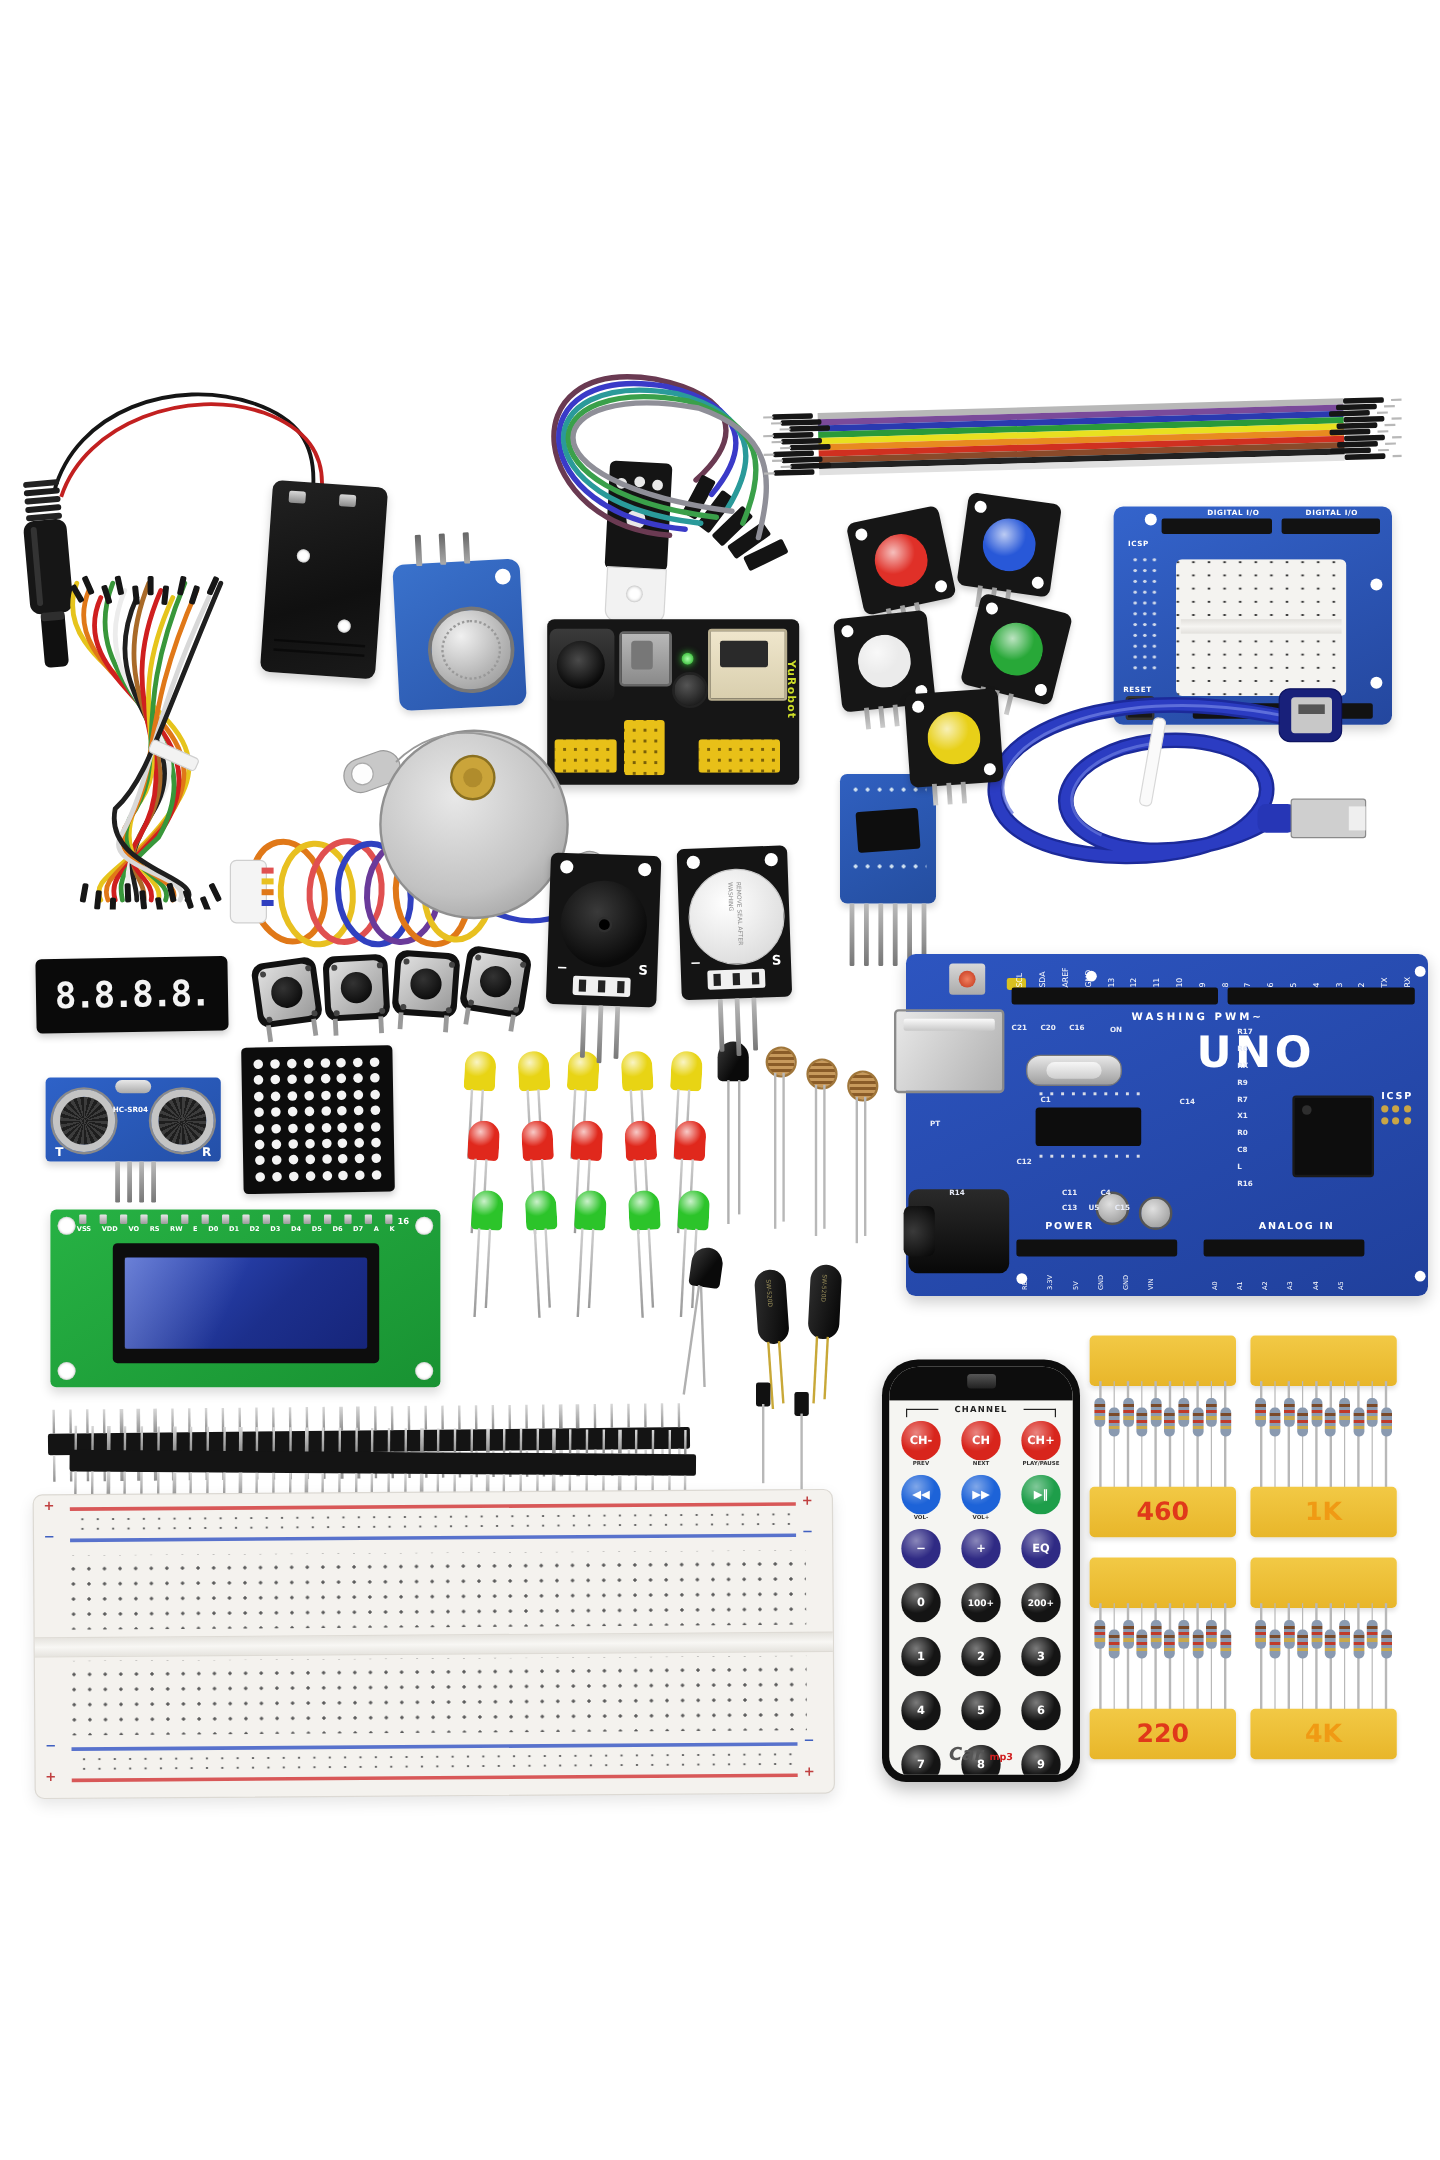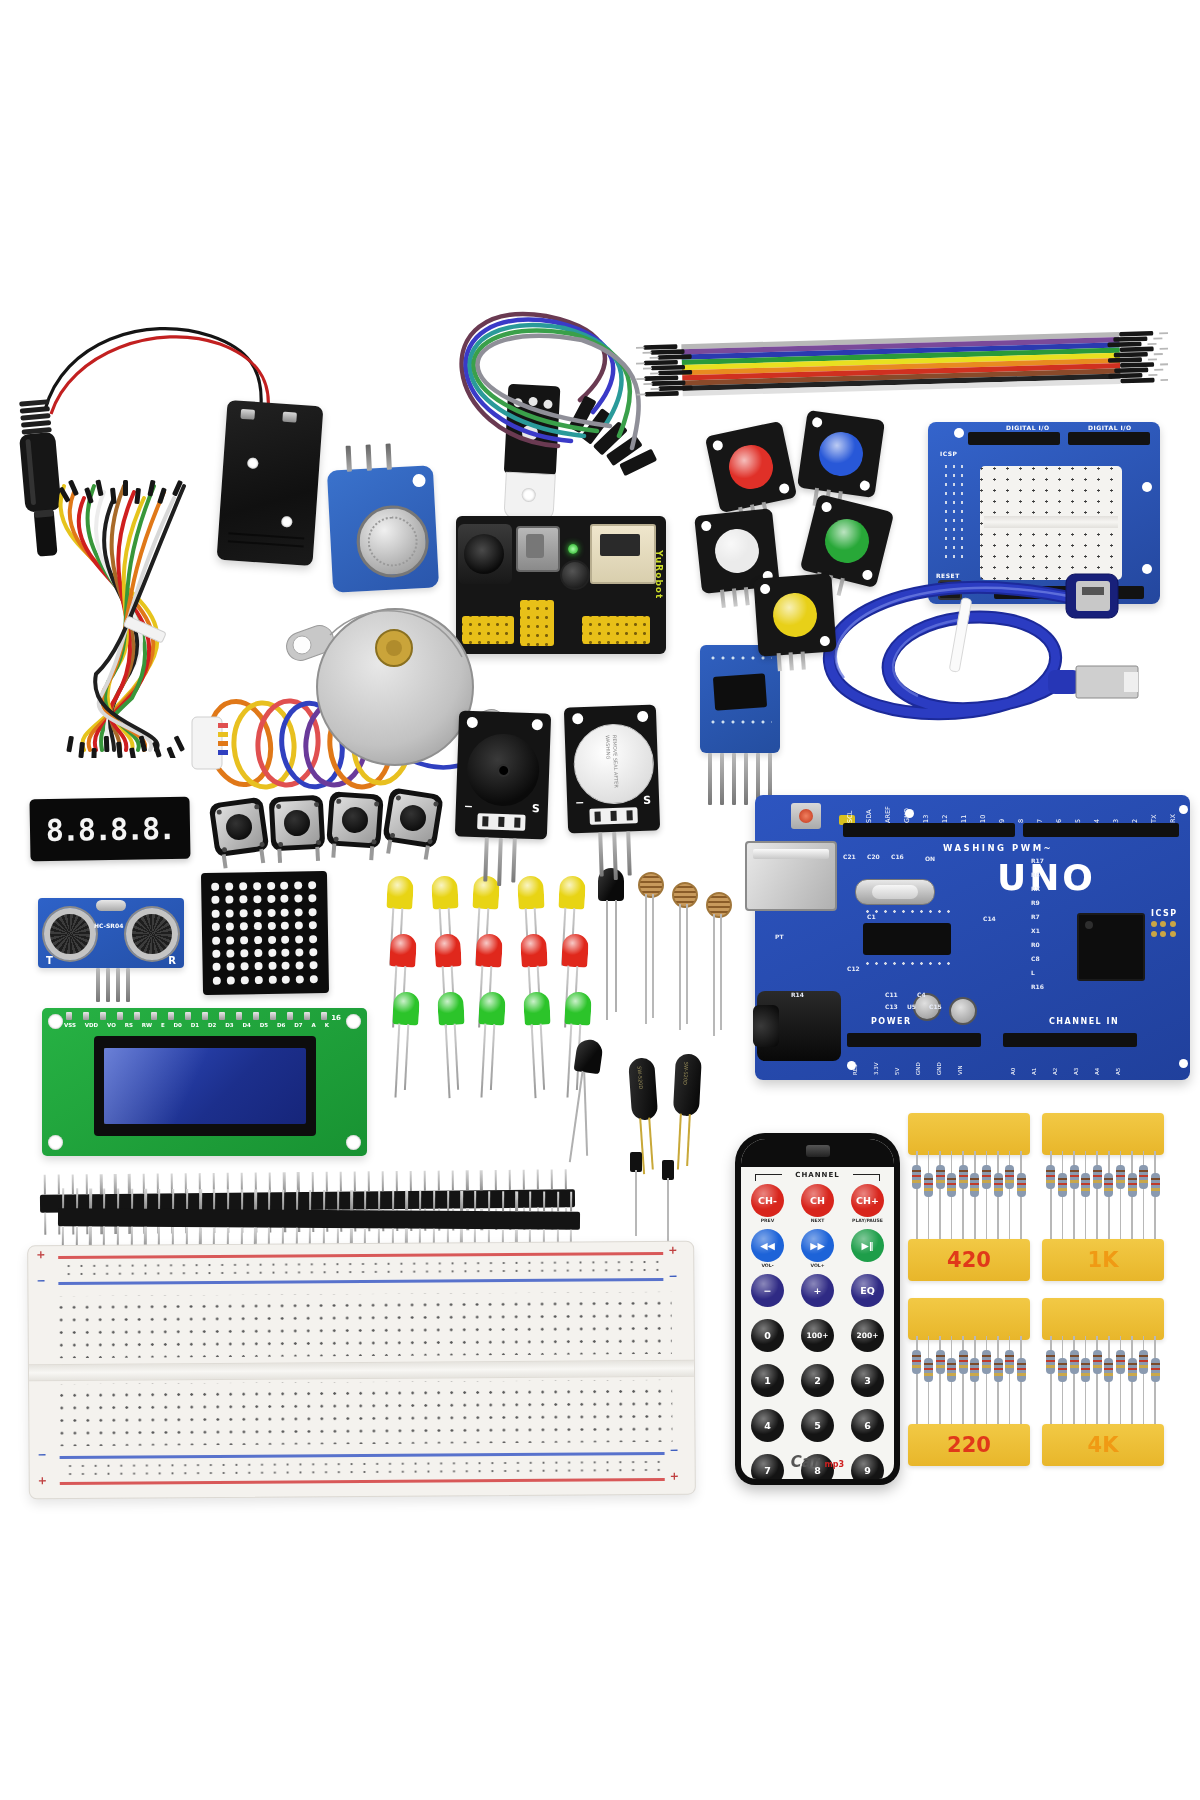--- a/index.html
+++ b/index.html
@@ -470,21 +470,21 @@
         <i></i>
         <i></i>
         <i></i>
         <i></i>
       </div>
     <div class="ecap" style="left:158px;top:198px"></div>
     <div class="ecap" style="left:194px;top:202px"></div>
     <div class="vreg"></div>
     <div class="dcjack"></div>
     <span class="plabel" style="left:116px;top:222px">POWER</span>
-    <span class="plabel" style="left:294px;top:222px">CHANNEL IN</span>
+    <span class="plabel" style="left:294px;top:222px">ANALOG IN</span>
     <div class="hdr" style="left:92px;top:238px;width:134px"></div>
     <div class="hdr" style="left:248px;top:238px;width:134px"></div>
     <div class="smdrow" style="left:108px;top:112px;width:90px;height:10px"></div>
     <div class="smdrow" style="left:108px;top:164px;width:90px;height:10px"></div>
     <span class="hole" style="left:150px;top:14px"></span>
     <span class="hole" style="left:424px;top:10px"></span>
     <span class="hole" style="left:424px;top:264px"></span>
     <span class="hole" style="left:92px;top:266px"></span>
   <span class="vpin" style="left: 92px; top: 2px;">SCL</span>
       <span class="vpin" style="left: 111px; top: 2px;">SDA</span>
@@ -1225,21 +1225,21 @@
       <span class="rbody" style="left: 62.4px; top: 60px;"></span>
       <span class="rlead" style="left: 77.6px;"></span>
       <span class="rbody" style="left: 74px; top: 52px;"></span>
       <span class="rlead" style="left: 89.2px;"></span>
       <span class="rbody" style="left: 85.6px; top: 60px;"></span>
       <span class="rlead" style="left: 100.8px;"></span>
       <span class="rbody" style="left: 97.2px; top: 52px;"></span>
       <span class="rlead" style="left: 112.4px;"></span>
       <span class="rbody" style="left: 108.8px; top: 60px;"></span>
       <div class="band bot">
-        <span style="color: rgb(224, 57, 26);">420</span>
+        <span style="color: rgb(224, 57, 26);">460</span>
       </div>
     </div>
     <div class="rpack" style="left: 1042px; top: 1113px;">
       <div class="band top"></div>
       <span class="rlead" style="left: 8px;"></span>
       <span class="rbody" style="left: 4.4px; top: 52px;"></span>
       <span class="rlead" style="left: 19.6px;"></span>
       <span class="rbody" style="left: 16px; top: 60px;"></span>
       <span class="rlead" style="left: 31.2px;"></span>
       <span class="rbody" style="left: 27.6px; top: 52px;"></span>

